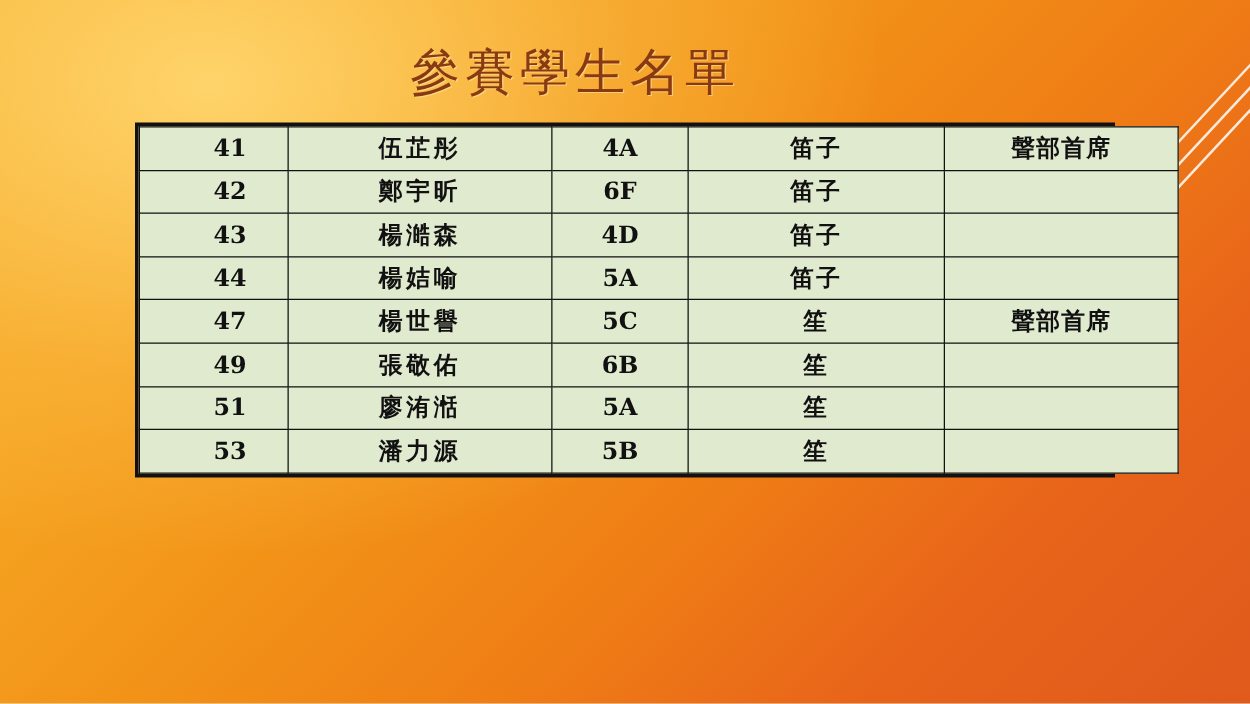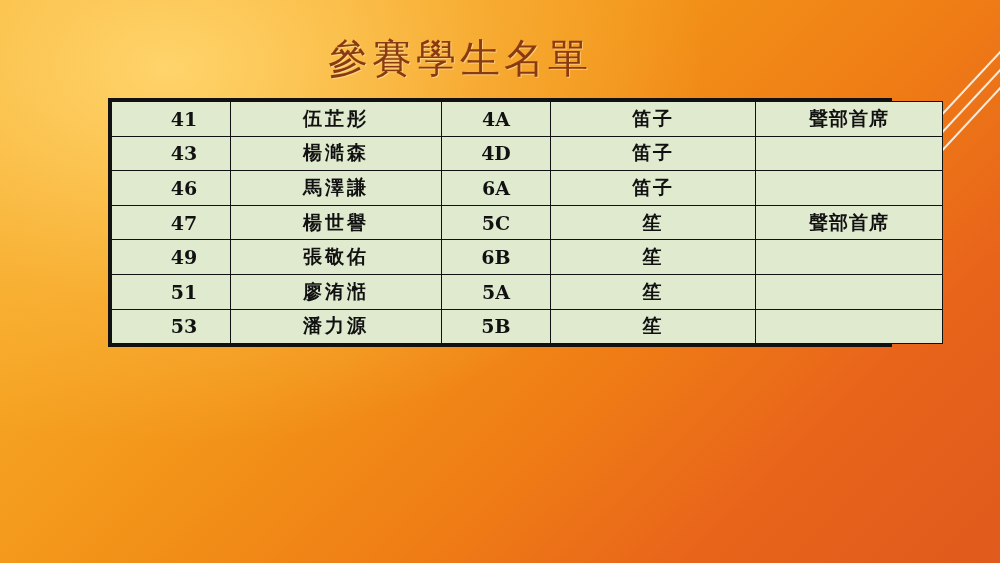--- a/index.html
+++ b/index.html
@@ -123,30 +123,37 @@
     <table class="roster">
       <tbody id="roster-body">
           <tr>
             <td class="c-no">41</td>
             <td class="c-name">伍芷彤</td>
             <td class="c-class">4A</td>
             <td class="c-instr">笛子</td>
             <td class="c-role">聲部首席</td>
           </tr>
           <tr>
+            <td class="c-no">42</td>
+            <td class="c-name">鄭宇昕</td>
+            <td class="c-class">6F</td>
+            <td class="c-instr">笛子</td>
+            <td class="c-role"></td>
+          </tr>
+          <tr>
             <td class="c-no">43</td>
             <td class="c-name">楊澔森</td>
             <td class="c-class">4D</td>
             <td class="c-instr">笛子</td>
             <td class="c-role"></td>
           </tr>
           <tr>
-            <td class="c-no">46</td>
-            <td class="c-name">馬澤謙</td>
-            <td class="c-class">6A</td>
+            <td class="c-no">44</td>
+            <td class="c-name">楊姞喻</td>
+            <td class="c-class">5A</td>
             <td class="c-instr">笛子</td>
             <td class="c-role"></td>
           </tr>
           <tr>
             <td class="c-no">47</td>
             <td class="c-name">楊世譽</td>
             <td class="c-class">5C</td>
             <td class="c-instr">笙</td>
             <td class="c-role">聲部首席</td>
           </tr>

